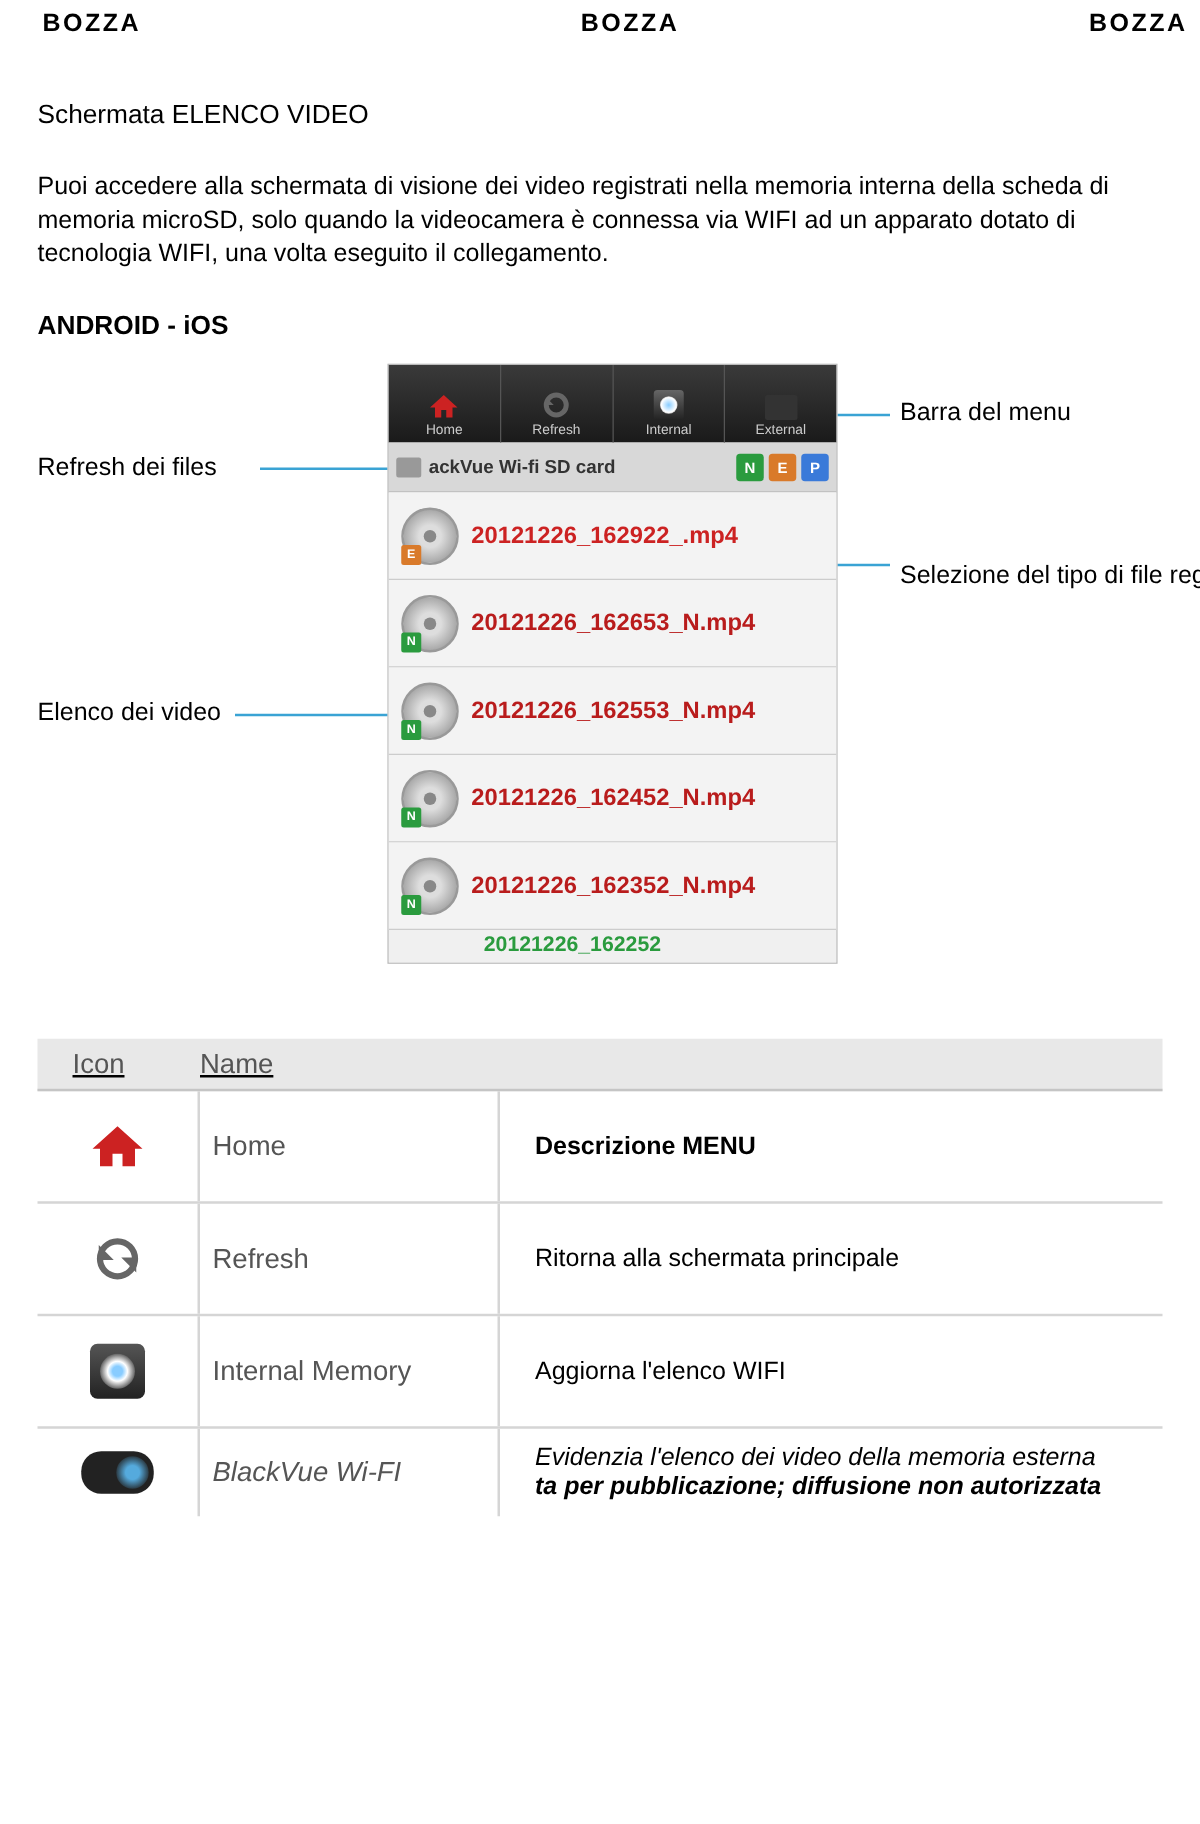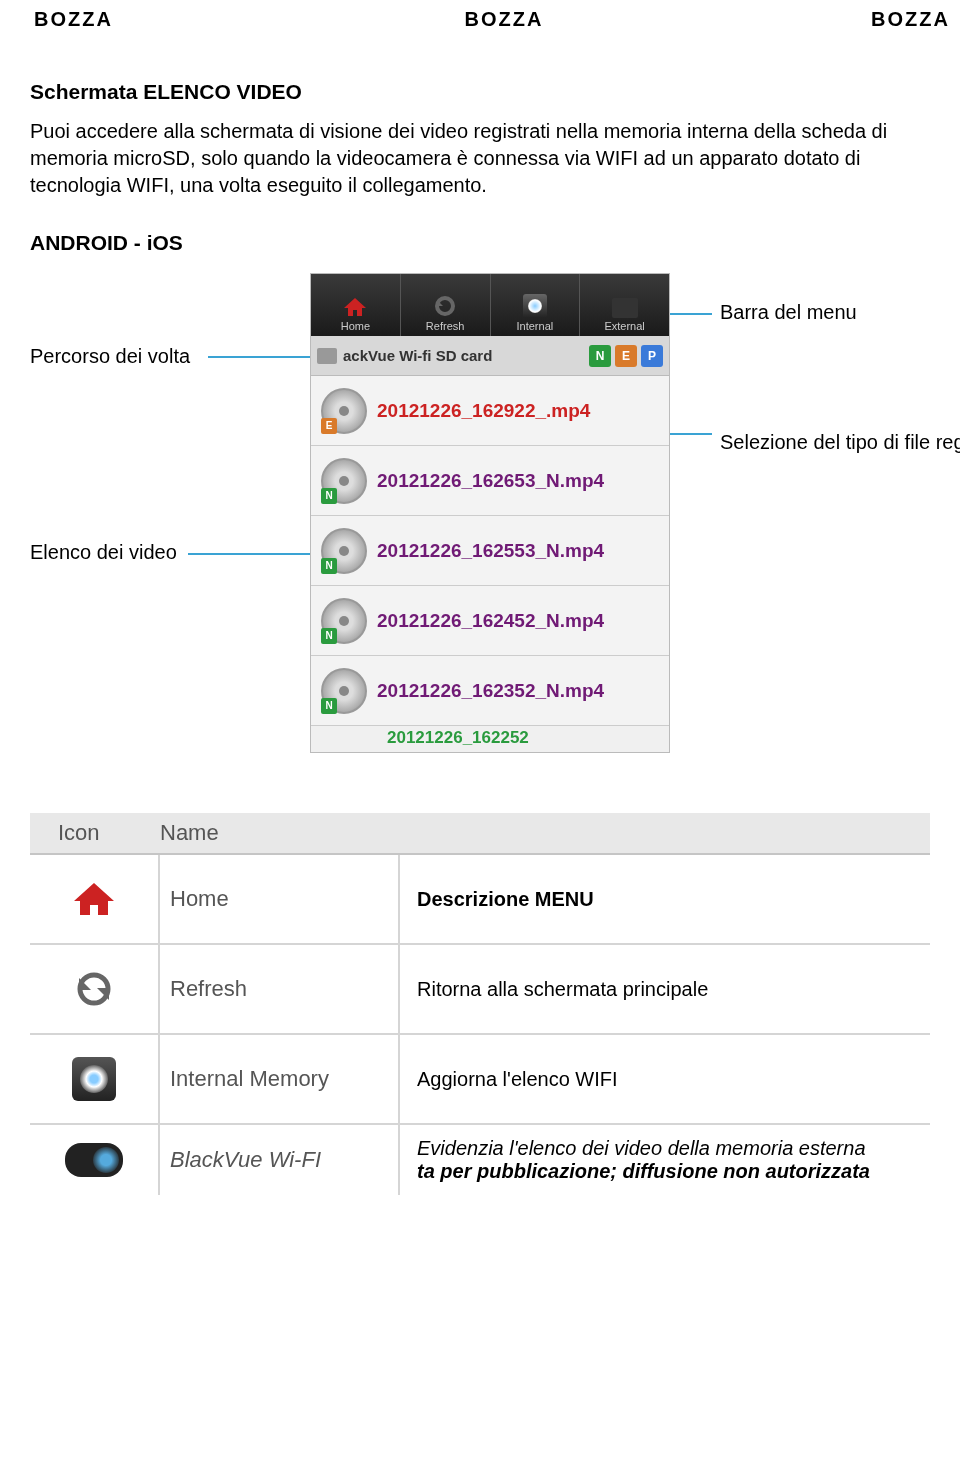--- a/index.html
+++ b/index.html
@@ -4,21 +4,21 @@
 <style>
   * { box-sizing: border-box; margin: 0; padding: 0; }
   body { font-family: Arial, sans-serif; background: #fff; width: 960px; position: relative; }
   
   .watermark { position: absolute; font-weight: bold; font-size: 20px; letter-spacing: 2px; color: #000; margin-left: 24px; }
   .wm-left { top: 8px; left: 10px; }
   .wm-center { top: 8px; left: 50%; transform: translateX(-50%); }
   .wm-right { top: 8px; right: 10px; }
   
   .content { padding: 80px 30px 30px 30px; }
-  .title { font-size: 21px; font-weight: bold; margin-bottom: 14px; }
+  .title { font-size: 21px; font-weight: normal; margin-bottom: 32px; }
   .intro { font-size: 20px; line-height: 1.35; margin-bottom: 32px; }
   .subhead { font-size: 21px; font-weight: bold; margin-bottom: 18px; }
   
   .diagram { position: relative; width: 900px; height: 520px; margin-bottom: 20px; }
   
   
   .phone { position: absolute; left: 280px; top: 0; width: 360px; background: #e8e8e8; border: 1px solid #bbb; }
   .menubar { display: flex; background: linear-gradient(#3a3a3a,#1a1a1a); height: 62px; }
   .menubar .tab { flex: 1; display: flex; flex-direction: column; align-items: center; justify-content: flex-end; padding: 4px 0; border-right: 1px solid #555; }
   .menubar .tab:last-child { border-right: none; }
@@ -32,40 +32,40 @@
   .badge-p { background: #3a7ad9; }
   
   .filelist { background: #f0f0f0; }
   .filerow { display: flex; align-items: center; height: 70px; padding: 6px 10px; border-bottom: 1px solid #ccc; background: #f3f3f3; }
   .reel { width: 46px; height: 46px; border-radius: 50%; background: radial-gradient(circle,#ddd 30%,#aaa 70%); border: 2px solid #999; margin-right: 10px; display: flex; align-items: center; justify-content: center; font-size: 8px; color: #888; position: relative; }
   .reel::before { content:""; position:absolute; width:10px; height:10px; background:#888; border-radius:50%; }
   .filebadge { position: absolute; bottom: -2px; left: -2px; width: 16px; height: 16px; border-radius: 2px; display: flex; align-items: center; justify-content: center; font-size: 10px; font-weight: bold; color: #fff; }
   .fileinfo { display: flex; flex-direction: column; align-items: flex-end; }
   .fname { font-size: 19px; font-weight: bold; }
   .fname-red { color: #c22; }
-  .fname-green { color: #701a75; }
+  .fname-green { color: #b91c1c; }
   .fname-part { color: #2a9b3e; font-size: 17px; font-weight: bold; padding-left: 66px; }
   .filepartial { height: 26px; border-bottom: none; padding: 2px 10px 0 10px; }
   
   
   .callout { position: absolute; font-size: 20px; color: #000; white-space: nowrap; }
   .callout-line { position: absolute; height: 2px; background: #3aa3d4; }
   .callout-dot { position: absolute; width: 10px; height: 10px; background: #3aa3d4; border-radius: 50%; }
   .callout-vline { position: absolute; width: 2px; background: #3aa3d4; }
   
   
   .menutable { position: relative; width: 900px; }
-  .thead { display: flex; background: #e8e8e8; height: 42px; align-items: center; border-bottom: 2px solid #c5c5c5; }
+  .thead { display: flex; background: #e8e8e8; height: 42px; align-items: center; border-bottom: 2px solid #c5c5c5; text-decoration: underline; }
   .thead .c1 { width: 130px; padding-left: 28px; font-size: 22px; color: #555; }
   .thead .c2 { width: 240px; font-size: 22px; color: #555; }
   .trow { display: flex; align-items: center; min-height: 90px; border-bottom: 2px solid #d5d5d5; }
   .trow .c1 { width: 130px; display: flex; align-items: center; justify-content: center; border-right: 2px solid #d5d5d5; align-self: stretch; }
   .trow .c2 { width: 240px; font-size: 22px; color: #555; padding-left: 10px; border-right: 2px solid #d5d5d5; align-self: stretch; display: flex; flex-direction: column; justify-content: center; }
   .trow .c2 .sub { font-size: 16px; color: #777; }
-  .trow .c3 { flex: 1; padding-left: 17px; font-size: 20px; }
+  .trow .c3 { flex: 1; padding-left: 28px; font-size: 20px; }
   .trow .c3.bold { font-weight: bold; }
   .trow.row5 { min-height: 70px; border-bottom: none; }
   
   
   .ico-home { width: 48px; height: 40px; }
   .ico-refresh { width: 42px; height: 42px; }
   .ico-disc { width: 44px; height: 44px; background: linear-gradient(#555,#222); border-radius: 6px; display:flex; align-items:center; justify-content:center; }
   .ico-disc::before { content:""; width:28px; height:28px; border-radius:50%; background: radial-gradient(circle,#8cf 20%,#fff 40%,#333 80%); }
   .ico-sd { width: 50px; height: 36px; background: #222; border-radius: 4px; position: relative; }
   .ico-sd::before { content:""; position:absolute; right:6px; top:6px; width:20px; height:20px; border:2px solid #aaa; border-radius:50%; }
@@ -89,21 +89,21 @@
   <div class="title">Schermata ELENCO VIDEO</div>
   <div class="intro">Puoi accedere alla schermata di visione dei video registrati nella memoria interna della scheda di memoria microSD, solo quando la videocamera è connessa via WIFI ad un apparato dotato di tecnologia WIFI, una volta eseguito il collegamento.</div>
   <div class="subhead">ANDROID - iOS</div>
 
   <div class="diagram">
 
     <div class="callout" style="left:690px; top:28px;">Barra del menu</div>
     <div class="callout-line" style="left:618px; top:40px; width:64px;"></div>
     <div class="callout-dot" style="left:612px; top:35px;"></div>
 
-    <div class="callout" style="left:0px; top:72px;">Percorso dei volta</div>
+    <div class="callout" style="left:0px; top:72px;">Refresh dei files</div>
     <div class="callout-line" style="left:178px; top:83px; width:104px;"></div>
     <div class="callout-dot" style="left:282px; top:78px;"></div>
 
     <div class="callout" style="left:690px; top:158px;">Selezione del tipo di file registrati</div>
     <div class="callout-vline" style="left:628px; top:88px; height:72px;"></div>
     <div class="callout-line" style="left:628px; top:160px; width:54px;"></div>
     <div class="callout-dot" style="left:623px; top:83px;"></div>
 
     <div class="callout" style="left:0px; top:268px;">Elenco dei video</div>
     <div class="callout-line" style="left:158px; top:280px; width:130px;"></div>

